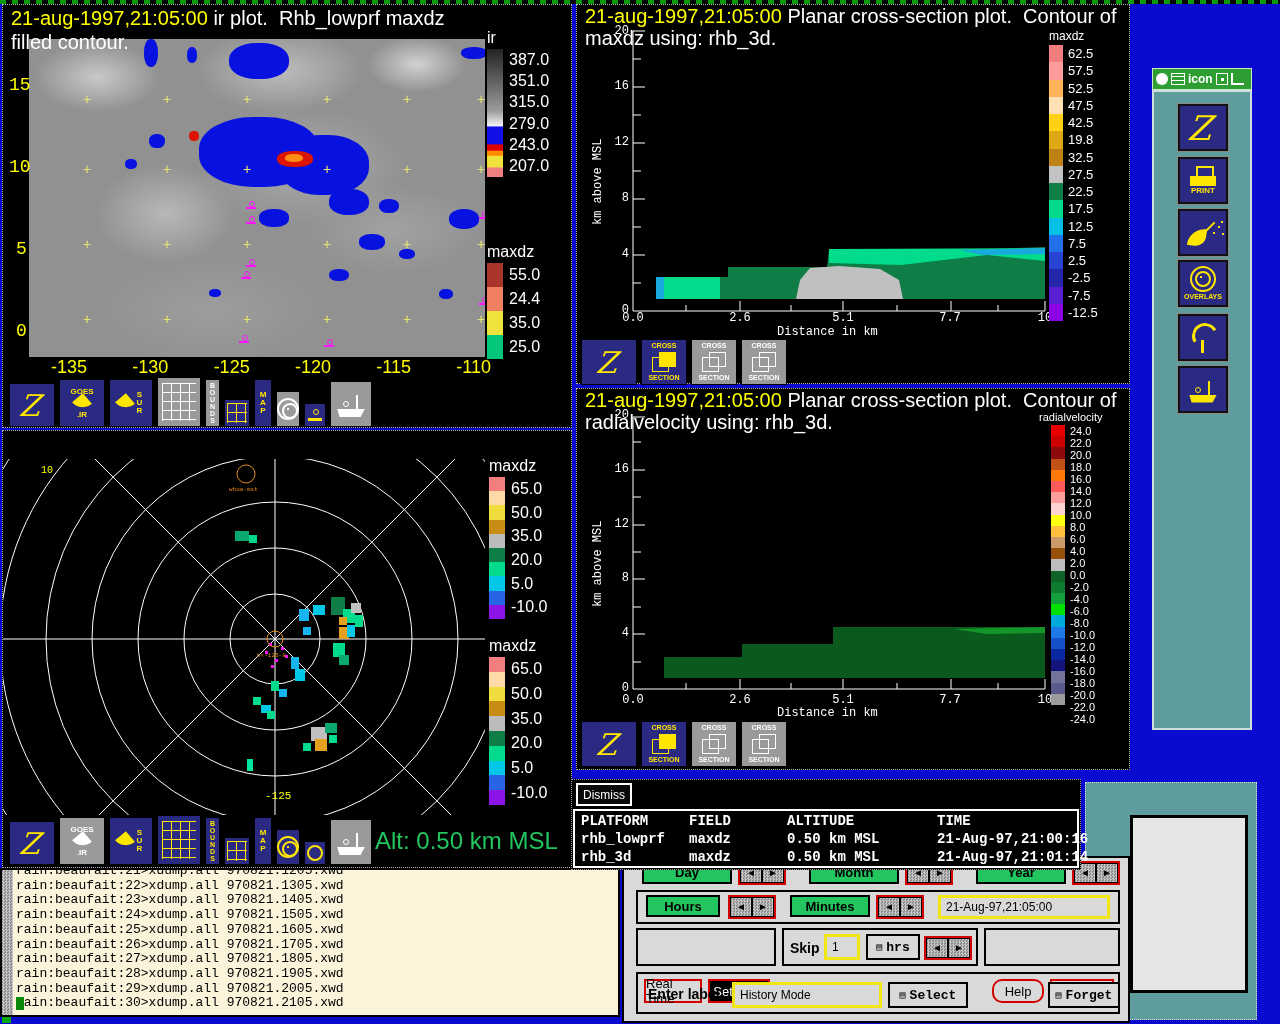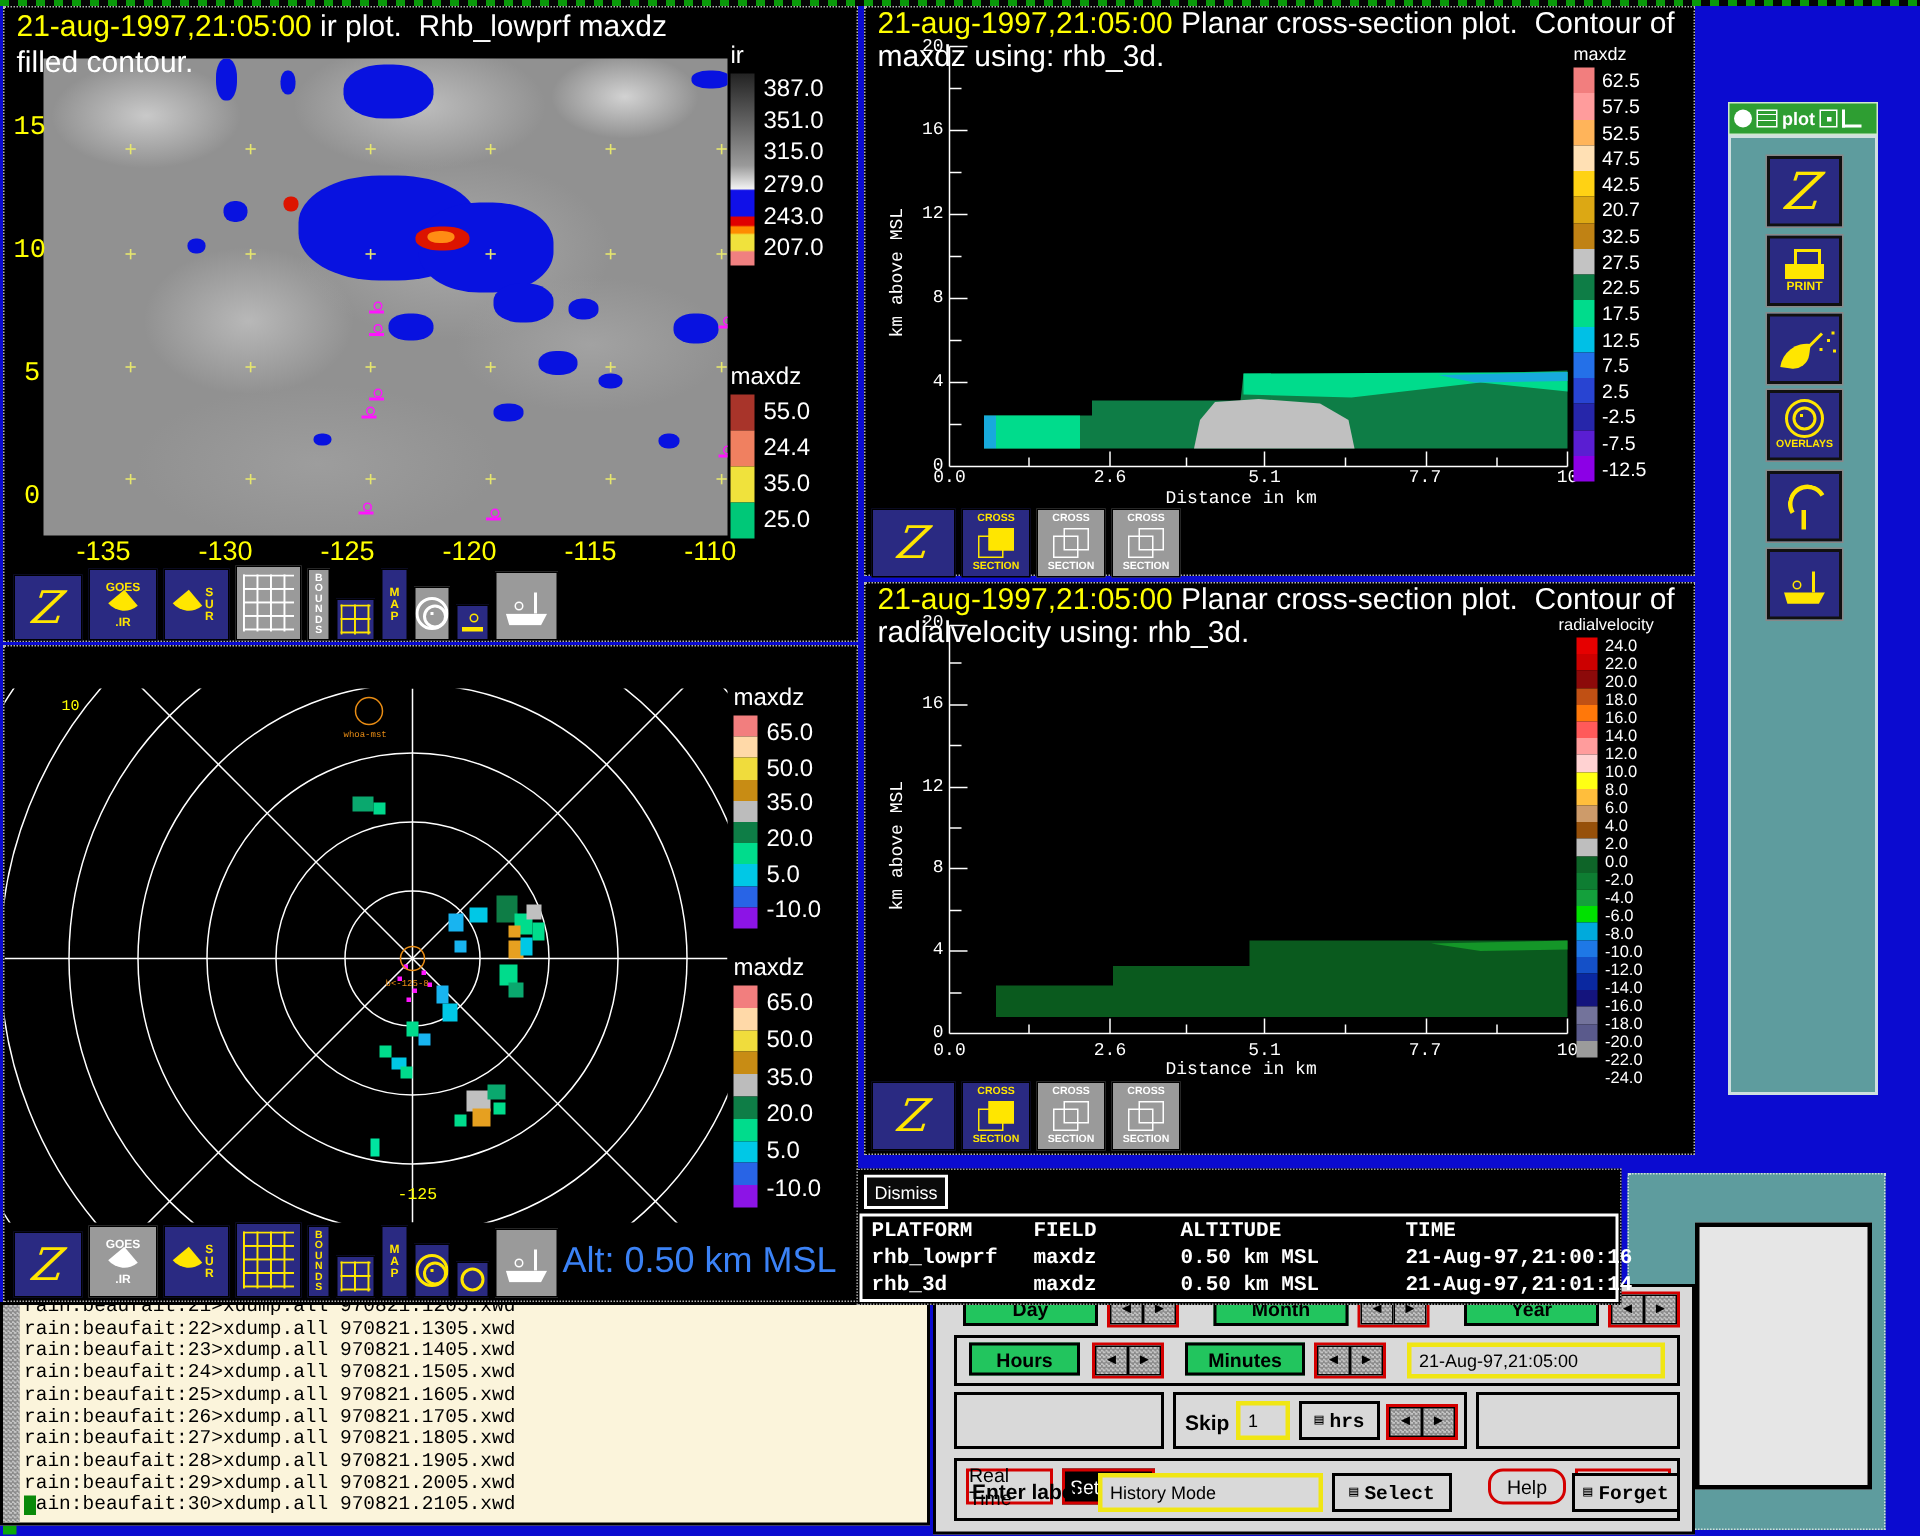--- a/index.html
+++ b/index.html
@@ -473,21 +473,21 @@
         </div>
       <div class="tool navy" style="width:22px;height:24px;">
           <span class="circ"></span>
         </div>
       <div class="tool grayt" style="width:42px;height:46px;">
           <span class="ship">
             <i class="dot"></i>
           </span>
         </div>
     </div>
-    <div class="abs" style="left:372px;top:396px;color:#3b82f6;font-size:24px;">Alt: 0.50 km MSL</div>
+    <div class="abs" style="left:372px;top:396px;color:#22c55e;font-size:24px;">Alt: 0.50 km MSL</div>
   </div>
 
   <div class="win" id="win3" style="left:576px;top:4px;width:554px;height:380px;">
     <div class="wt" style="top:0;"><span class="yel">21-aug-1997,21:05:00</span><span> </span><span>Planar cross-section plot.  Contour of</span></div>
     <div class="wt" style="top:22px;">maxdz using: rhb_3d.</div>
 
     <svg width="416" height="286" style="position:absolute;left:54px;top:24px;">
       <g id="ct-regions">
           <polygon points="25,270 414,270 414,218 328,221 198,220 196,238 97,238 97,248 25,248" fill="#0E7D46"></polygon>
           <polygon points="33,270 89,270 89,248 33,248" fill="#00DC8C"></polygon>
@@ -553,21 +553,21 @@
             <div class="cb-seg" style="background: rgb(38, 38, 170);"></div>
             <div class="cb-seg" style="background: rgb(90, 30, 210);"></div>
             <div class="cb-seg" style="background: rgb(140, 0, 230);"></div>
           </div>
         <div class="cb-vals" style="height:276px;">
             <div class="cb-val">62.5</div>
             <div class="cb-val">57.5</div>
             <div class="cb-val">52.5</div>
             <div class="cb-val">47.5</div>
             <div class="cb-val">42.5</div>
-            <div class="cb-val">20.7</div>
+            <div class="cb-val">19.8</div>
             <div class="cb-val">32.5</div>
             <div class="cb-val">27.5</div>
             <div class="cb-val">22.5</div>
             <div class="cb-val">17.5</div>
             <div class="cb-val">12.5</div>
             <div class="cb-val">7.5</div>
             <div class="cb-val">2.5</div>
             <div class="cb-val">-2.5</div>
             <div class="cb-val">-7.5</div>
             <div class="cb-val">-12.5</div>
@@ -817,21 +817,21 @@
           <span class="mglyph">▤</span>
           <span>Forget</span>
         </div>
     </div>
   </div>
 
   <div id="icon-window">
     <div id="icon-titlebar">
       <span class="tb-circle"></span>
       <span class="tb-box"></span>
-      <span>plot</span>
+      <span>icon</span>
       <span class="tb-sm"></span>
       <span class="tb-ret"></span>
     </div>
     <div id="icon-body">
       <div class="sbtn" style="top:12px;">
           <span class="zch" style="font-size:34px;">Z</span>
         </div>
       <div class="sbtn" style="top:65px;">
           <span class="prn"></span>
           <span class="tlab">PRINT</span>

